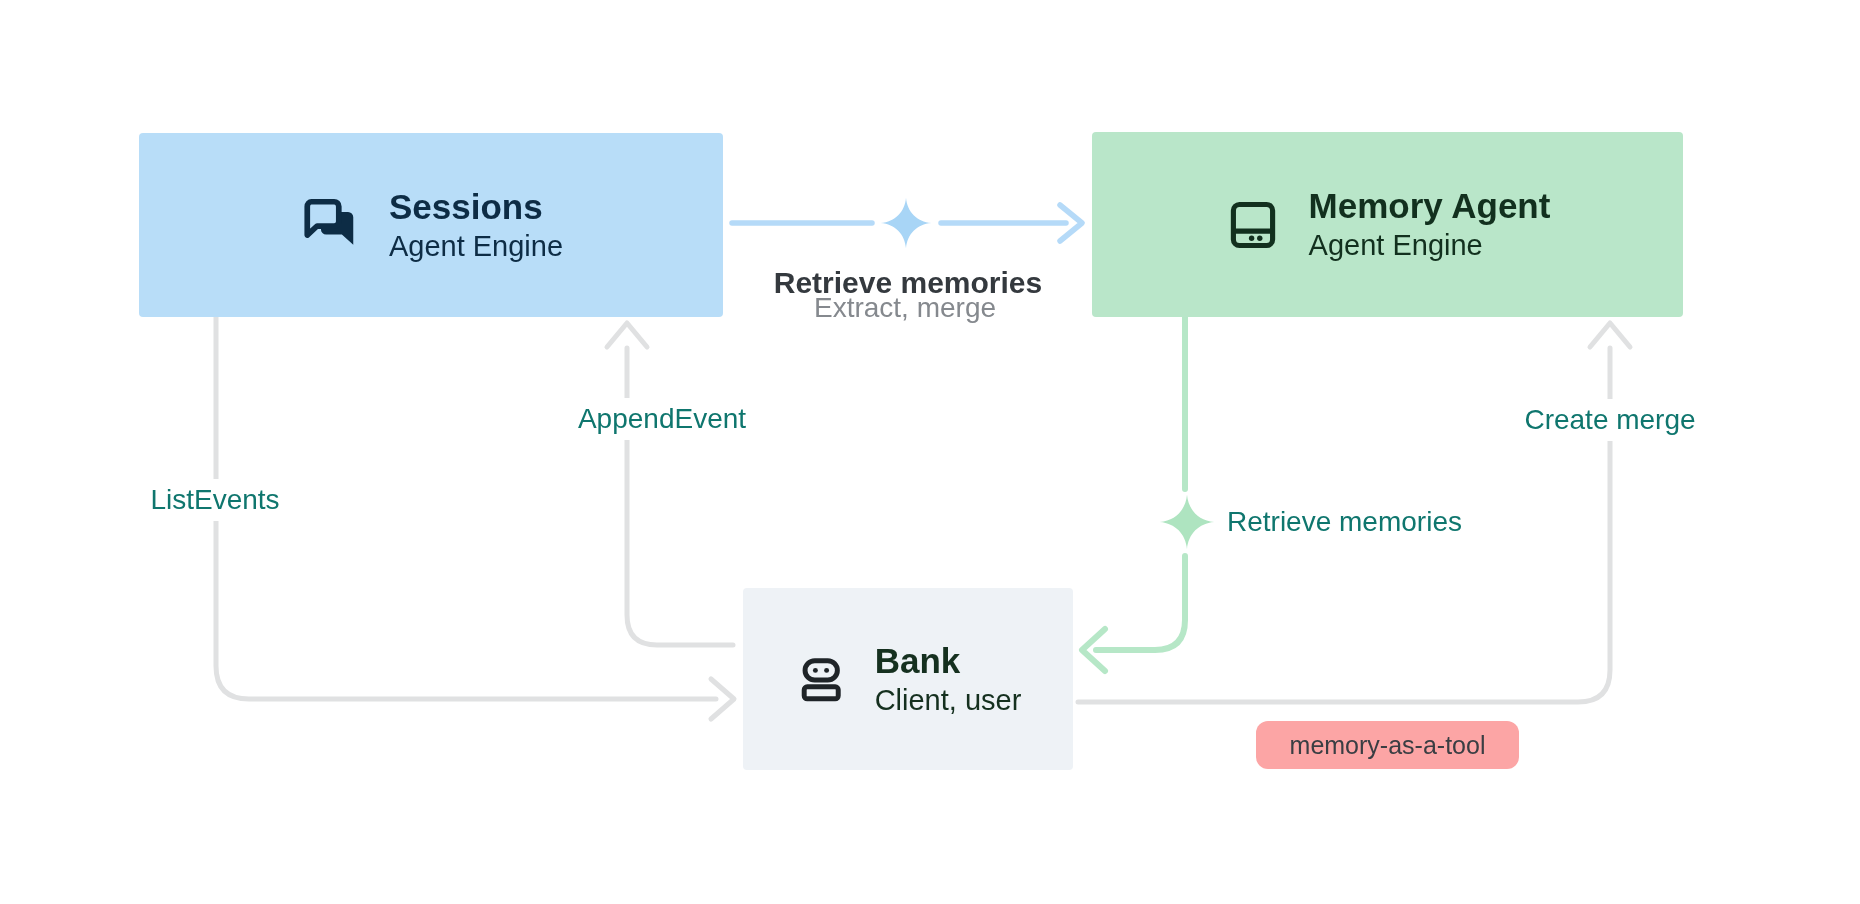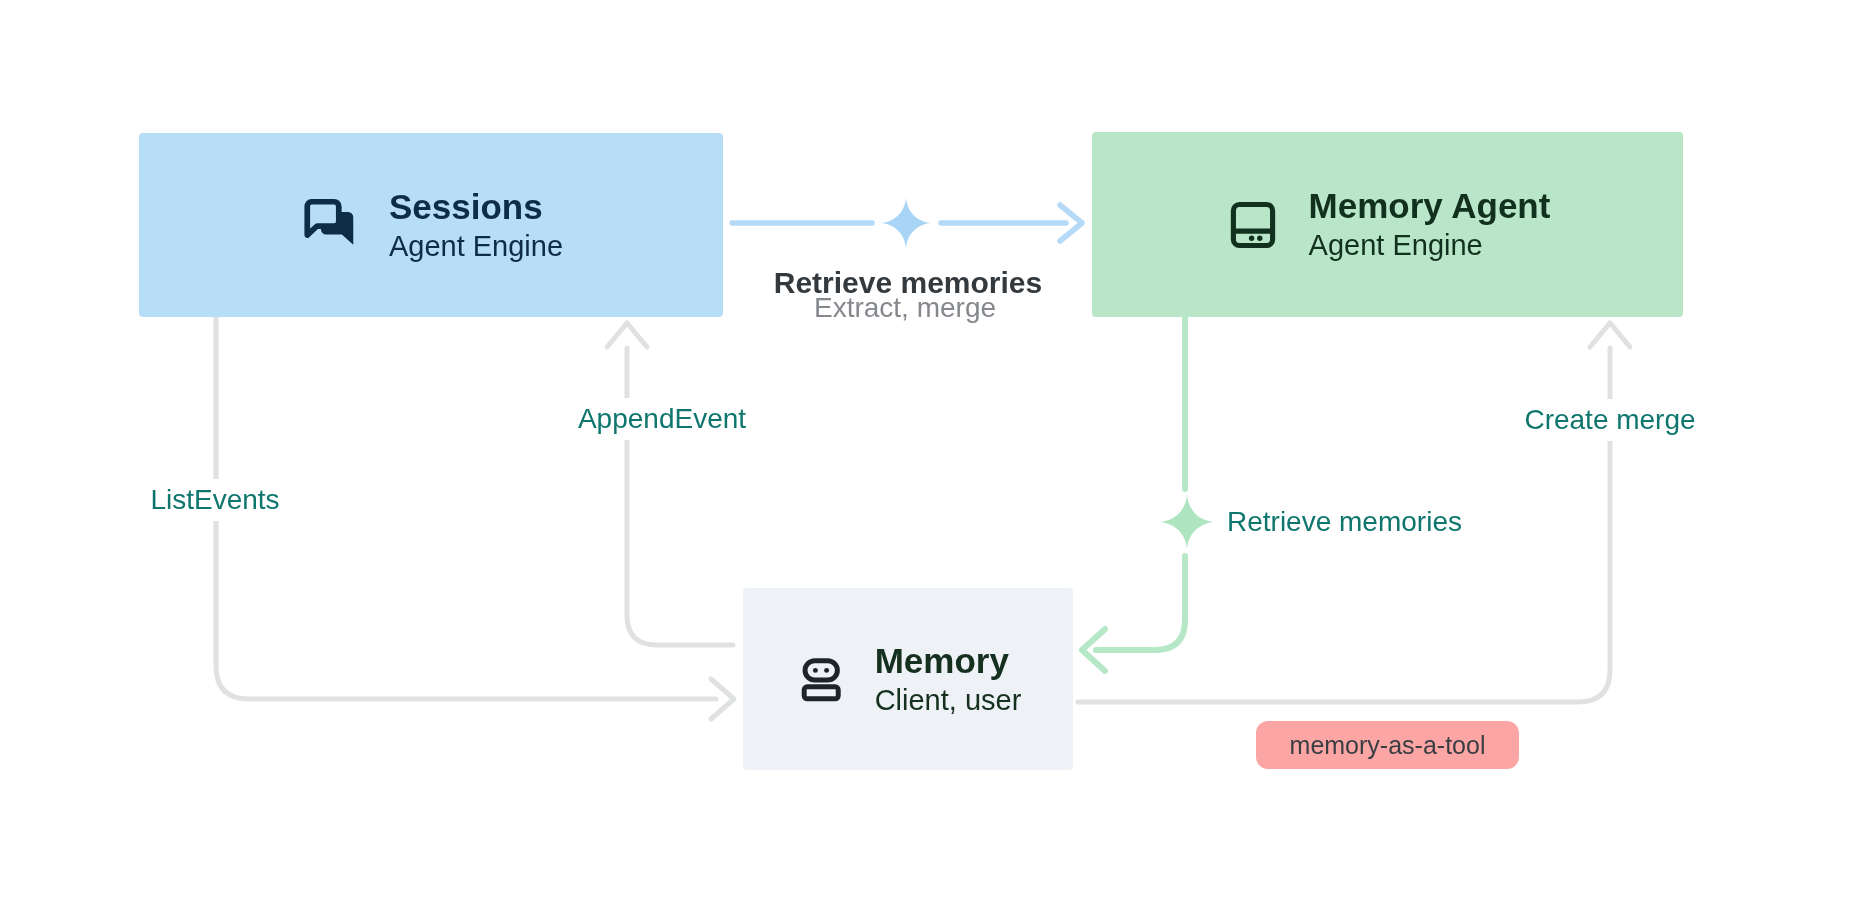--- a/index.html
+++ b/index.html
@@ -127,18 +127,18 @@
   </div>
 
   <div class="node node-agent">
     <svg class="icon" width="52" height="56" viewBox="0 0 24 26">
       <rect x="4.6" y="4.5" width="15" height="9" rx="4.5" fill="none" stroke="#1f2428" stroke-width="2.3"></rect>
       <circle cx="9.4" cy="9" r="1.15" fill="#1f2428"></circle>
       <circle cx="14.6" cy="9" r="1.15" fill="#1f2428"></circle>
       <rect x="4.2" y="16.6" width="15.8" height="5.6" rx="1.4" fill="none" stroke="#1f2428" stroke-width="2.3"></rect>
     </svg>
     <div class="txt">
-      <span class="title">Memory</span>
+      <span class="title">Bank</span>
       <span class="subtitle">Client, user</span>
     </div>
   </div>
 
 </div>
 
 </body></html>

